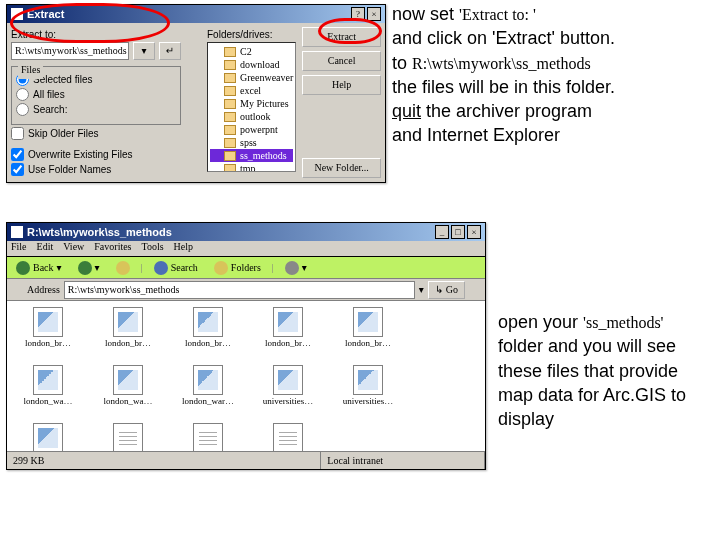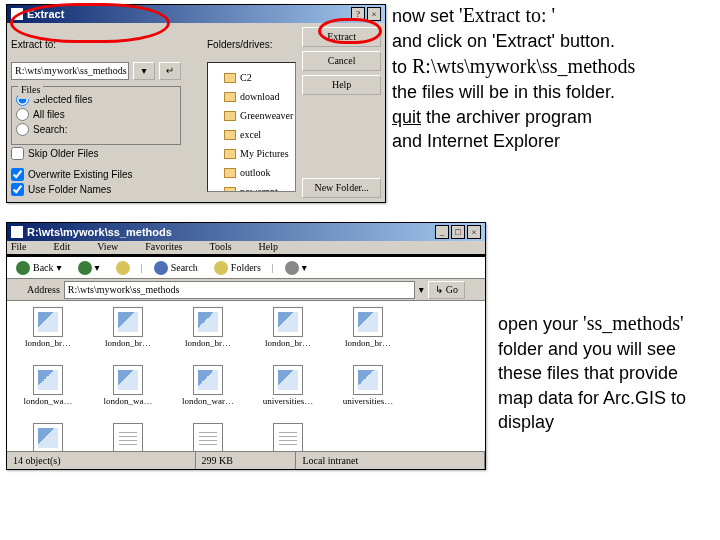--- a/index.html
+++ b/index.html
@@ -1,57 +1,57 @@
 <!DOCTYPE html>
 <html><head>
 <meta charset="utf-8">
 <style>
   * { box-sizing: border-box; margin: 0; padding: 0; }
   body { width: 720px; height: 540px; background: #fff; font-family: Arial, sans-serif; position: relative; }
 
   
   .instr { position: absolute; font-family: Verdana, Arial, sans-serif; font-size: 18px; line-height: 1.35; color: #000; }
-  .instr .tt { font-family: "Times New Roman", serif; font-size: 20px; }
+  .instr .tt { font-family: "Times New Roman", serif; font-size: 16px; }
   .instr .ul { text-decoration: underline; }
 
   
   .win { position: absolute; border: 1px solid #000; background: #d4d0c8; box-shadow: 1px 1px 2px rgba(0,0,0,.3); }
   .titlebar { height: 18px; background: linear-gradient(90deg,#0a246a,#a6caf0); color:#fff; font: bold 11px/18px "Tahoma",sans-serif; padding:0 4px; display:flex; align-items:center; }
   .titlebar .icon { width:12px; height:12px; margin-right:4px; background:#fff; display:inline-block; }
   .titlebar .spacer { flex:1; }
   .titlebar .tbtn { width:14px; height:14px; background:#d4d0c8; border:1px solid #000; margin-left:2px; font: 9px/12px Tahoma; text-align:center; color:#000; }
 
   .extract-body { padding: 4px; font: 10px Tahoma, sans-serif; color:#000; display:flex; gap:6px; }
   .col-left { width: 170px; }
   .col-mid { flex:1;padding-left:20px; }
   .col-right { width: 80px; display:flex; flex-direction:column; gap:4px; }
 
-  .lbl { display:block; margin:12px 0; }
+  .lbl { display:block; margin:2px 0; }
   .pathbox-wrap { display:flex; gap:4px; align-items:center; }
   .pathbox { flex:1; height:18px; border:1px solid #808080; background:#fff; padding:0 3px; font:10px Tahoma; line-height:16px; white-space:nowrap; overflow:hidden; }
   .upbtn { width:22px; height:18px; border:1px outset #fff; background:#d4d0c8; font:10px Tahoma; text-align:center; line-height:16px; }
 
   .grp { border:1px solid #808080; padding:4px 4px 6px; margin-top:6px; position:relative; }
   .grp .grp-title { position:absolute; top:-7px; left:6px; background:#d4d0c8; padding:4px 3px; font:10px Tahoma; }
   .radio,.check { display:flex; align-items:center; gap:4px; margin:2px 0; }
   .radio input,.check input { margin:0; }
 
   .tree { height:130px; border:1px inset #808080; background:#fff; overflow:auto; padding:2px; }
-  .tree .row { display:flex; align-items:center; gap:4px; font:10px Tahoma; padding:1px 0 1px 14px; white-space:nowrap;margin-top:6px; }
-  .tree .sel { background:#4c1d95; color:#fff; }
+  .tree .row { display:flex; align-items:center; gap:4px; font:10px Tahoma; padding:1px 0 1px 14px; white-space:nowrap; }
+  .tree .sel { background:#6d28d9; color:#fff; }
   .fico { width:12px; height:10px; background:#f5d388; border:1px solid #b58a2e; }
 
   .btn { height:20px; border:1px outset #fff; background:#d4d0c8; font:10px Tahoma; text-align:center; line-height:18px; }
 
   .red-oval { position:absolute; border:3px solid #e00; border-radius:50%/60%; }
 
   
   .exp-body { background:#fff; }
-  .menubar { height:16px; background:#d4d0c8; font:10px Tahoma; padding:0 4px; display:flex; gap:27px; border-bottom:3px solid #000000; }
-  .toolbar { height:22px; background:#ffffff; border-bottom:1px solid #808080; display:flex; align-items:center; gap:6px; padding:0 4px; font:10px Tahoma; }
+  .menubar { height:16px; background:#d4d0c8; font:10px Tahoma; padding:0 4px; display:flex; gap:10px; border-bottom:1px solid #000000; }
+  .toolbar { height:22px; background:#bef264; border-bottom:1px solid #808080; display:flex; align-items:center; gap:6px; padding:0 4px; font:10px Tahoma; }
   .tool-btn { display:flex; align-items:center; gap:3px; padding:0 4px; height:18px; border:1px solid transparent; }
   .tool-ico { width:14px; height:14px; border-radius:50%; }
   .addrbar { height:22px; background:#d4d0c8; border-bottom:1px solid #808080; display:flex; align-items:center; gap:4px; padding:0 20px; font:10px Tahoma; }
   .addrbox { flex:1; height:18px; border:1px solid #808080; background:#fff; padding:0 3px; line-height:16px; }
   .gobtn { height:18px; padding:0 6px; border:1px outset #fff; background:#d4d0c8; line-height:16px; }
 
   .files { height:150px; background:#fff; padding:6px; display:flex; flex-wrap:wrap; gap:4px 10px; align-content:flex-start; overflow:hidden; }
   .file { width:70px; height:54px; display:flex; flex-direction:column; align-items:center; font:9px Tahoma; text-align:center; }
   .file .fi { width:30px; height:30px; border:1px solid #808080; background:#fff; position:relative; }
   .file .fi::before { content:""; position:absolute; left:4px; top:4px; right:4px; bottom:4px; background:linear-gradient(135deg,#7aa6d8 40%,#d9e6f5 40%); }
@@ -276,21 +276,20 @@
         <div class="fi"></div>
       </div>
       <div class="file file-txt">
         <div class="fi"></div>
       </div>
       <div class="file file-txt">
         <div class="fi"></div>
       </div>
     </div>
   <div class="statusbar">
-    <div class="cell">14 object(s)</div>
     <div class="cell">299 KB</div>
     <div class="cell">Local intranet</div>
   </div>
 </div>
 
 <div class="instr" style="left:498px; top:310px; width:220px;">
   <div><span>open your </span><span class="tt">'ss_methods'</span></div>
   <div>folder and you will see</div>
   <div>these files that provide</div>
   <div>map data for Arc.GIS to</div>

